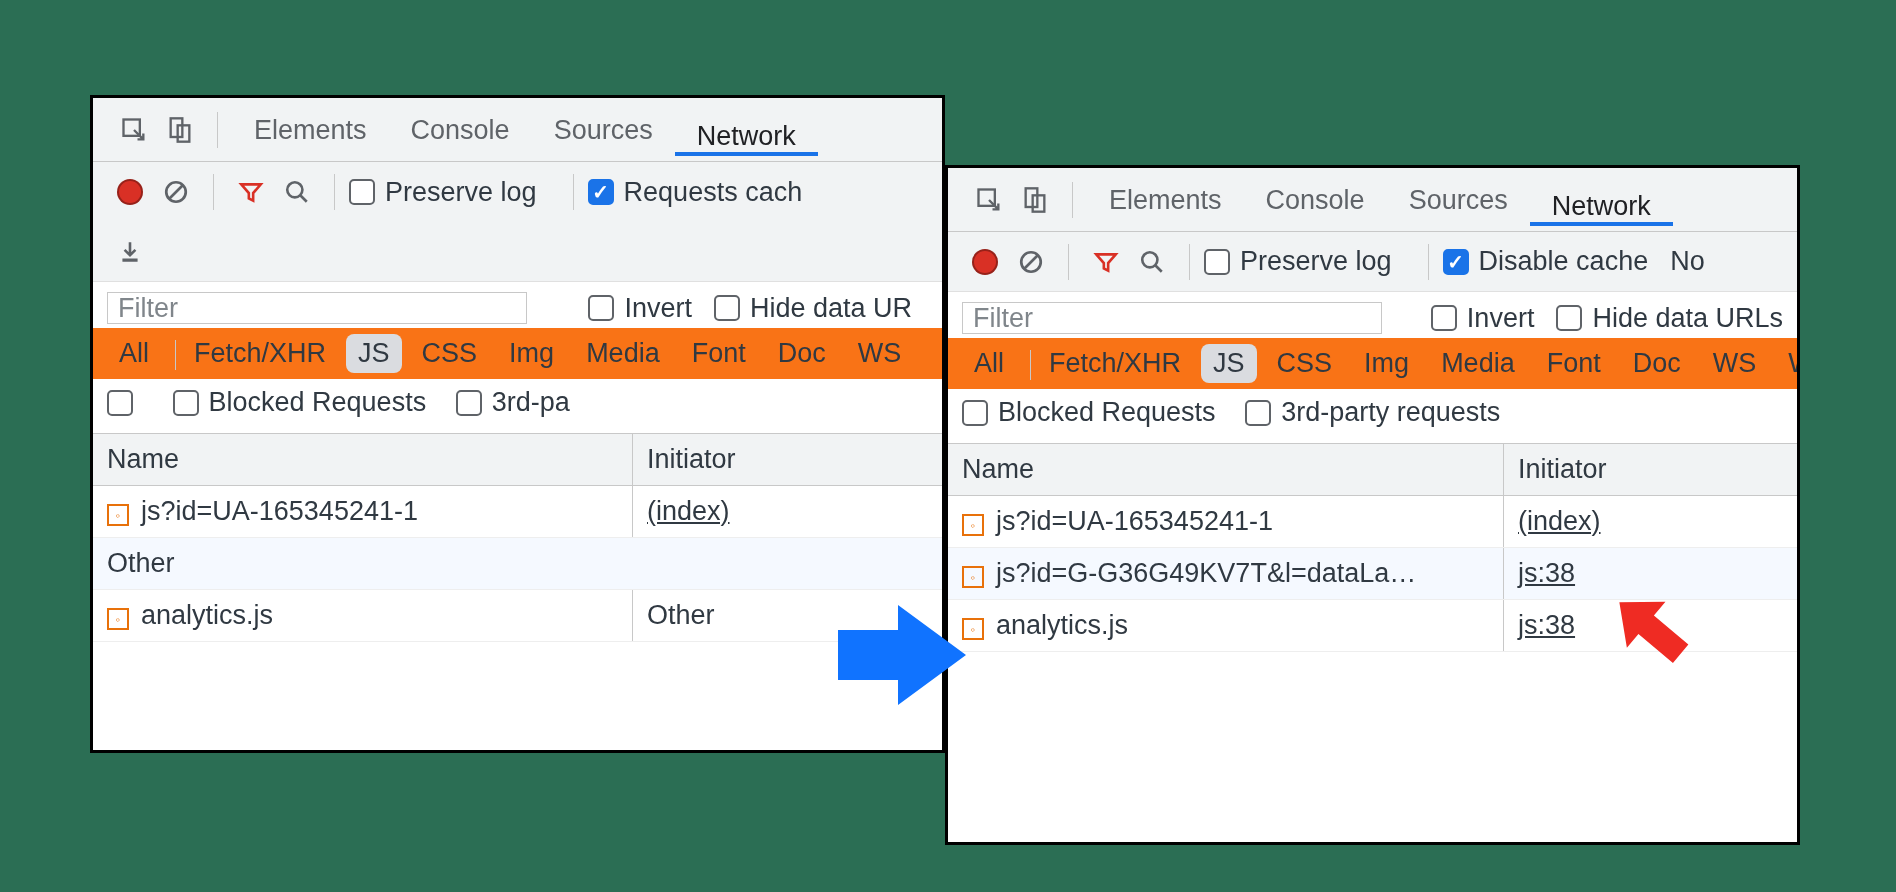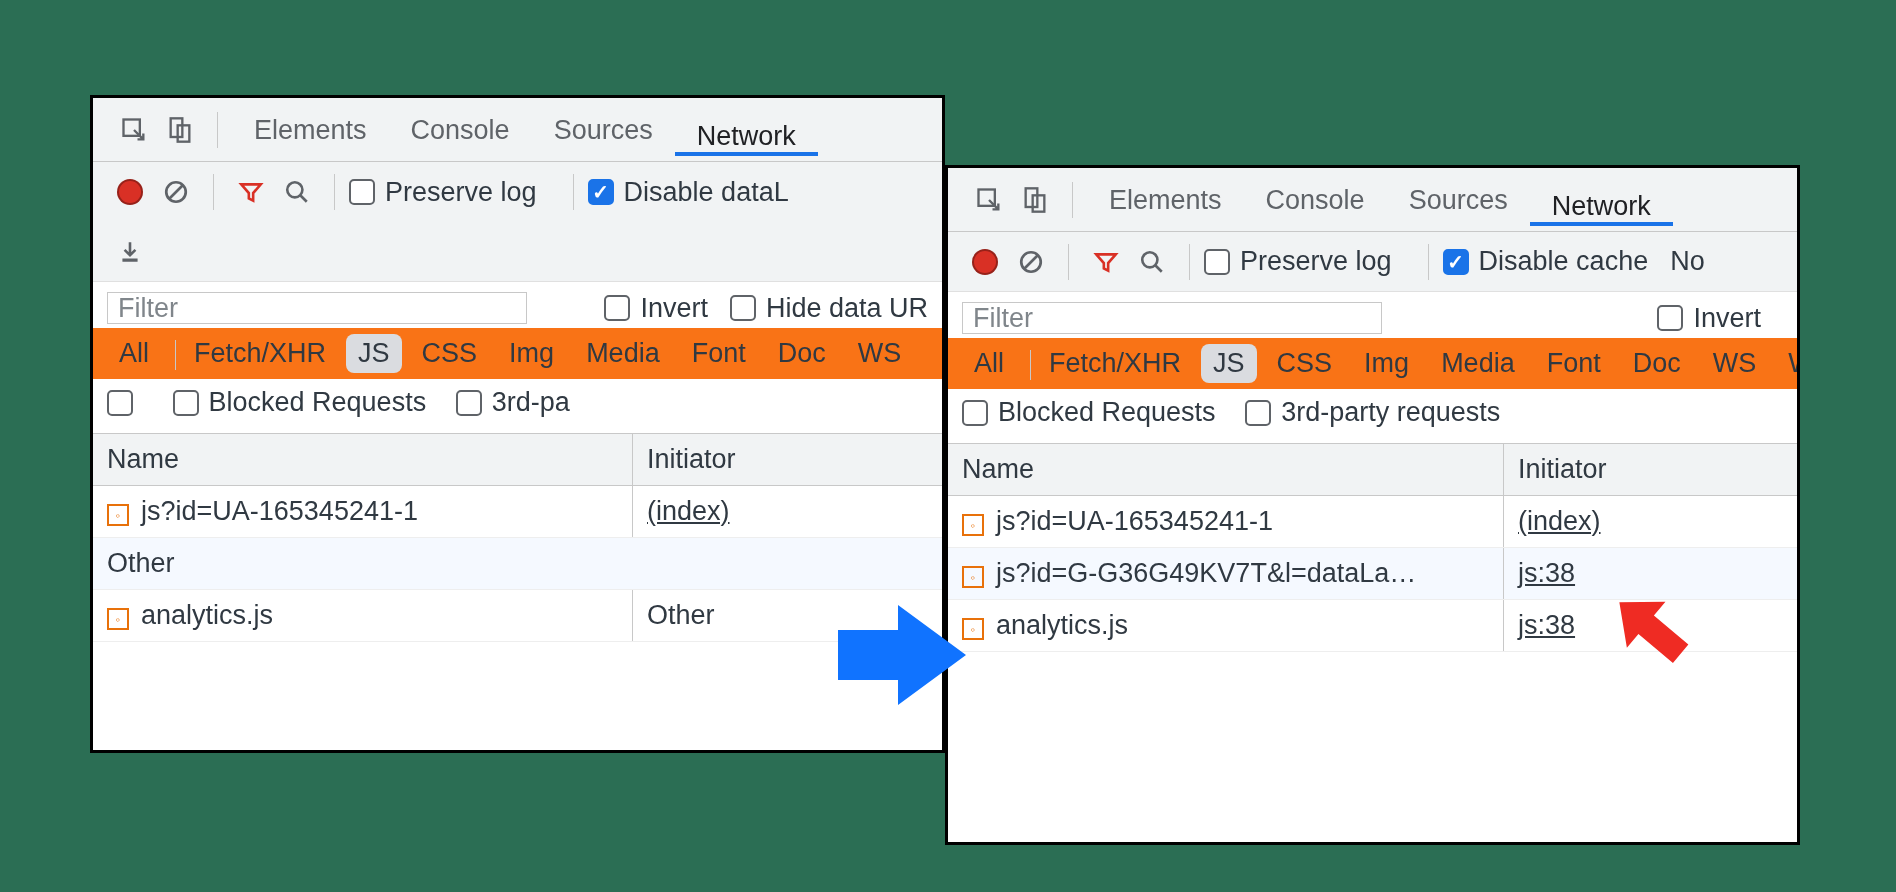--- a/index.html
+++ b/index.html
@@ -123,41 +123,41 @@
         </svg>
     </span>
     <span class="divider-v"></span>
     <span class="opt">
         <span class="chk"></span>
         <span>Preserve log</span>
       </span>
     <span class="divider-v"></span>
     <span class="opt">
         <span class="chk checked"></span>
-        <span>Disable dataL</span>
+        <span>Requests cach</span>
       </span>
   </div>
 
   <div class="row toolbar">
     <span class="iconbtn">
       <svg width="26" height="26" viewBox="0 0 24 24" fill="#5f6368">
           <path d="M12 3 V14 M7 10 L12 15 L17 10" stroke="#5f6368" stroke-width="2.4" fill="none"></path>
           <rect x="5" y="18" width="14" height="3"></rect>
         </svg>
     </span>
   </div>
 
   <div class="row filterrow">
     <input class="filter-input" placeholder="Filter" style="">
     <span style="flex:1"></span>
     <span class="opt">
         <span class="chk"></span>
         <span>Invert</span>
       </span>
-    <span class="opt" style="margin-right:0">
+    <span class="opt" style="margin-right:16px">
         <span class="chk"></span>
         <span>Hide data UR</span>
       </span>
   </div>
 
   <div class="typerow" id="types-left"><span class="type-pill">All</span><span class="type-sep"></span><span class="type-pill">Fetch/XHR</span><span class="type-pill sel">JS</span><span class="type-pill">CSS</span><span class="type-pill">Img</span><span class="type-pill">Media</span><span class="type-pill">Font</span><span class="type-pill">Doc</span><span class="type-pill">WS</span></div>
 
   <div class="optsrow">
     <span class="opt">
         <span class="chk"></span>
@@ -246,20 +246,24 @@
       </span>
     <span>No</span>
   </div>
 
   <div class="row filterrow">
     <input class="filter-input" placeholder="Filter" style="">
     <span style="flex:1"></span>
     <span class="opt">
         <span class="chk"></span>
         <span>Invert</span>
+      </span>
+    <span class="opt" style="margin-right:0">
+        <span class="chk"></span>
+        <span>Hide data URLs</span>
       </span>
   </div>
 
   <div class="typerow" id="types-right"><span class="type-pill">All</span><span class="type-sep"></span><span class="type-pill">Fetch/XHR</span><span class="type-pill sel">JS</span><span class="type-pill">CSS</span><span class="type-pill">Img</span><span class="type-pill">Media</span><span class="type-pill">Font</span><span class="type-pill">Doc</span><span class="type-pill">WS</span><span class="type-pill">Wasm</span></div>
 
   <div class="optsrow">
     <span class="opt">
         <span class="chk"></span>
         <span>Blocked Requests</span>
       </span>

